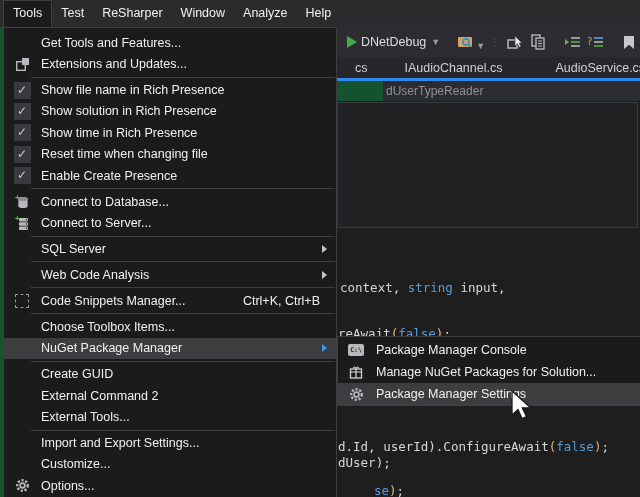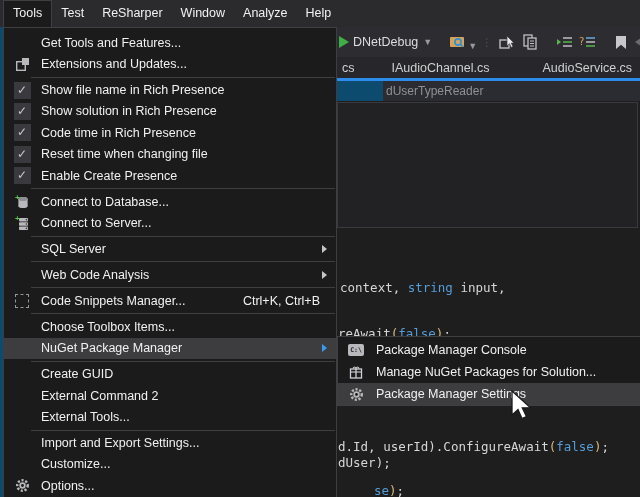--- a/index.html
+++ b/index.html
@@ -1,33 +1,33 @@
 <!DOCTYPE html>
 <html><head>
 <meta charset="utf-8">
 <style>
   html,body{margin:0;padding:0;background:#111;}
-  .screen{position:relative;width:640px;height:497px;overflow:hidden;background:#0c4a6e;
+  .screen{position:relative;width:640px;height:497px;overflow:hidden;background:#14532d;
           font-family:"Liberation Sans",sans-serif;-webkit-font-smoothing:antialiased;}
   
   .menubar{position:absolute;left:0;top:0;width:640px;height:27px;background:#2b2b2e;display:flex;align-items:stretch;padding-left:3px;box-sizing:border-box;}
   .mb-item{color:#f1f1f1;font-size:12.5px;line-height:26px;padding:0 9px;cursor:default;}
   .mb-item.active{background:#1b1b1c;border:1px solid #3f3f43;border-bottom:none;line-height:24px;}
   
-  .toolbar{position:absolute;left:337px;top:27px;right:0;height:30px;background:#2d2d31;display:flex;align-items:center;}
+  .toolbar{position:absolute;left:337px;top:27px;right:0;height:30px;background:#2d2d31;display:flex;align-items:center;padding-left:8px;}
   .tb-sep{width:1px;height:17px;background:#46464b;margin:0 6px;}
   .tb-icn{display:inline-flex;align-items:center;justify-content:center;margin:0 3px;}
   .play-icon{width:0;height:0;border-left:10px solid #3fae46;border-top:6px solid transparent;border-bottom:6px solid transparent;margin:0 4px 0 2px;}
   .run-config{color:#dddddf;font-size:12.5px;display:flex;align-items:center;margin-right:2px;}
   .caret{color:#9a9a9e;font-size:9px;margin-left:5px;}
   .grip{color:#55555a;font-size:11px;letter-spacing:0;margin:0 4px;}
   
   .tabbar{position:absolute;left:337px;top:57px;right:0;height:21px;background:#27272b;display:flex;align-items:center;overflow:hidden;}
   .tab{color:#cfd0d2;font-size:12.5px;white-space:nowrap;}
-  .tab:nth-child(1){margin-left:5px;}
+  .tab:nth-child(1){margin-left:18px;}
   .tab:nth-child(2){margin-left:37px;}
   .tab:nth-child(3){margin-left:53px;}
   .accentline{position:absolute;left:337px;top:78px;right:0;height:2.5px;background:#2d8ceb;}
   .breadcrumb{position:absolute;left:337px;top:80.5px;right:0;height:20px;background:#2b2c31;display:flex;align-items:center;margin-left:46px;}
   .breadcrumb span{color:#8f9094;font-size:12px;margin-left:3px;white-space:nowrap;}
   
   .editor{position:absolute;left:337px;top:100.5px;right:0;bottom:0;background:#1e1e1e;}
   .panel{position:absolute;left:0;top:1px;right:2px;height:126px;background:#222224;border:1px solid #3a3a3e;box-sizing:border-box;}
   .codeline{position:absolute;font-family:"DejaVu Sans Mono",monospace;font-size:12.5px;line-height:15px;white-space:pre;}
   .c-fg{color:#d6d6d6;} .c-kw{color:#569cd6;} .c-au{color:#d7ba7d;}
@@ -167,21 +167,21 @@
       <div class="menu-item">
         <span class="mi-icon">
           <span class="chk">✓</span>
         </span>
         <span class="lab">Show solution in Rich Presence</span>
       </div>
       <div class="menu-item">
         <span class="mi-icon">
           <span class="chk">✓</span>
         </span>
-        <span class="lab">Code time in Rich Presence</span>
+        <span class="lab">Show time in Rich Presence</span>
       </div>
       <div class="menu-item">
         <span class="mi-icon">
           <span class="chk">✓</span>
         </span>
         <span class="lab">Reset time when changing file</span>
       </div>
       <div class="menu-item">
         <span class="mi-icon">
           <span class="chk">✓</span>

